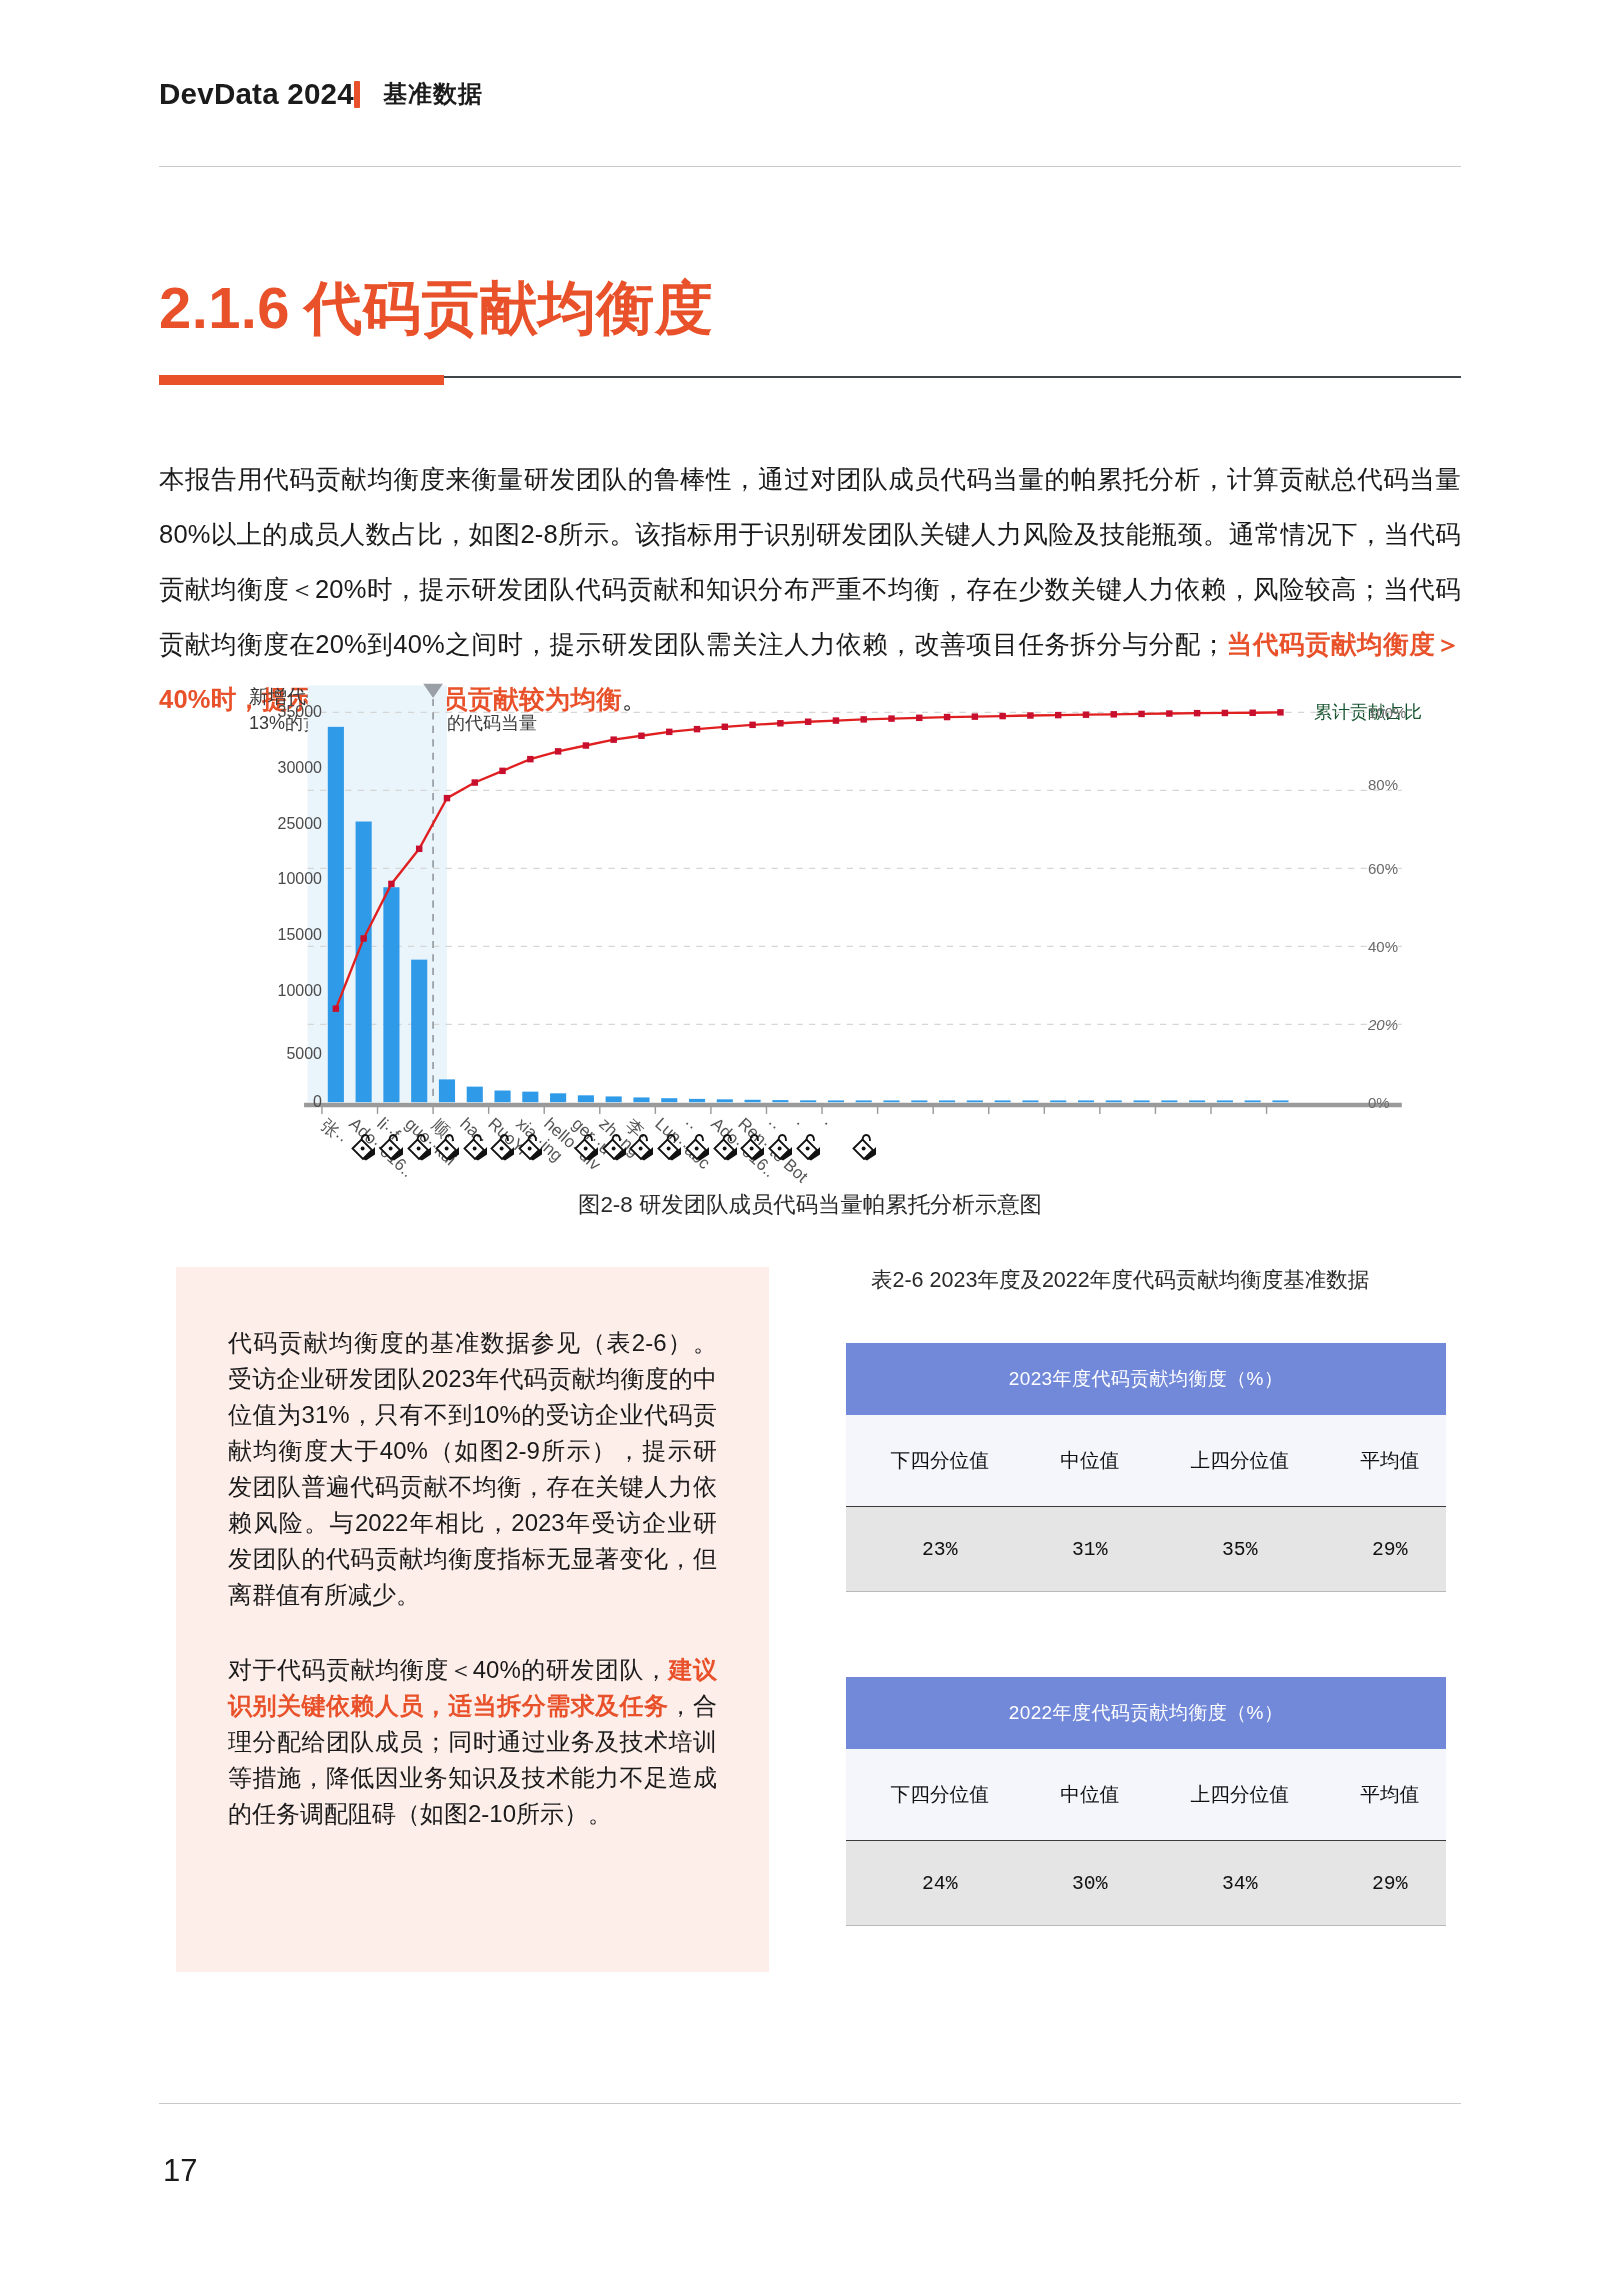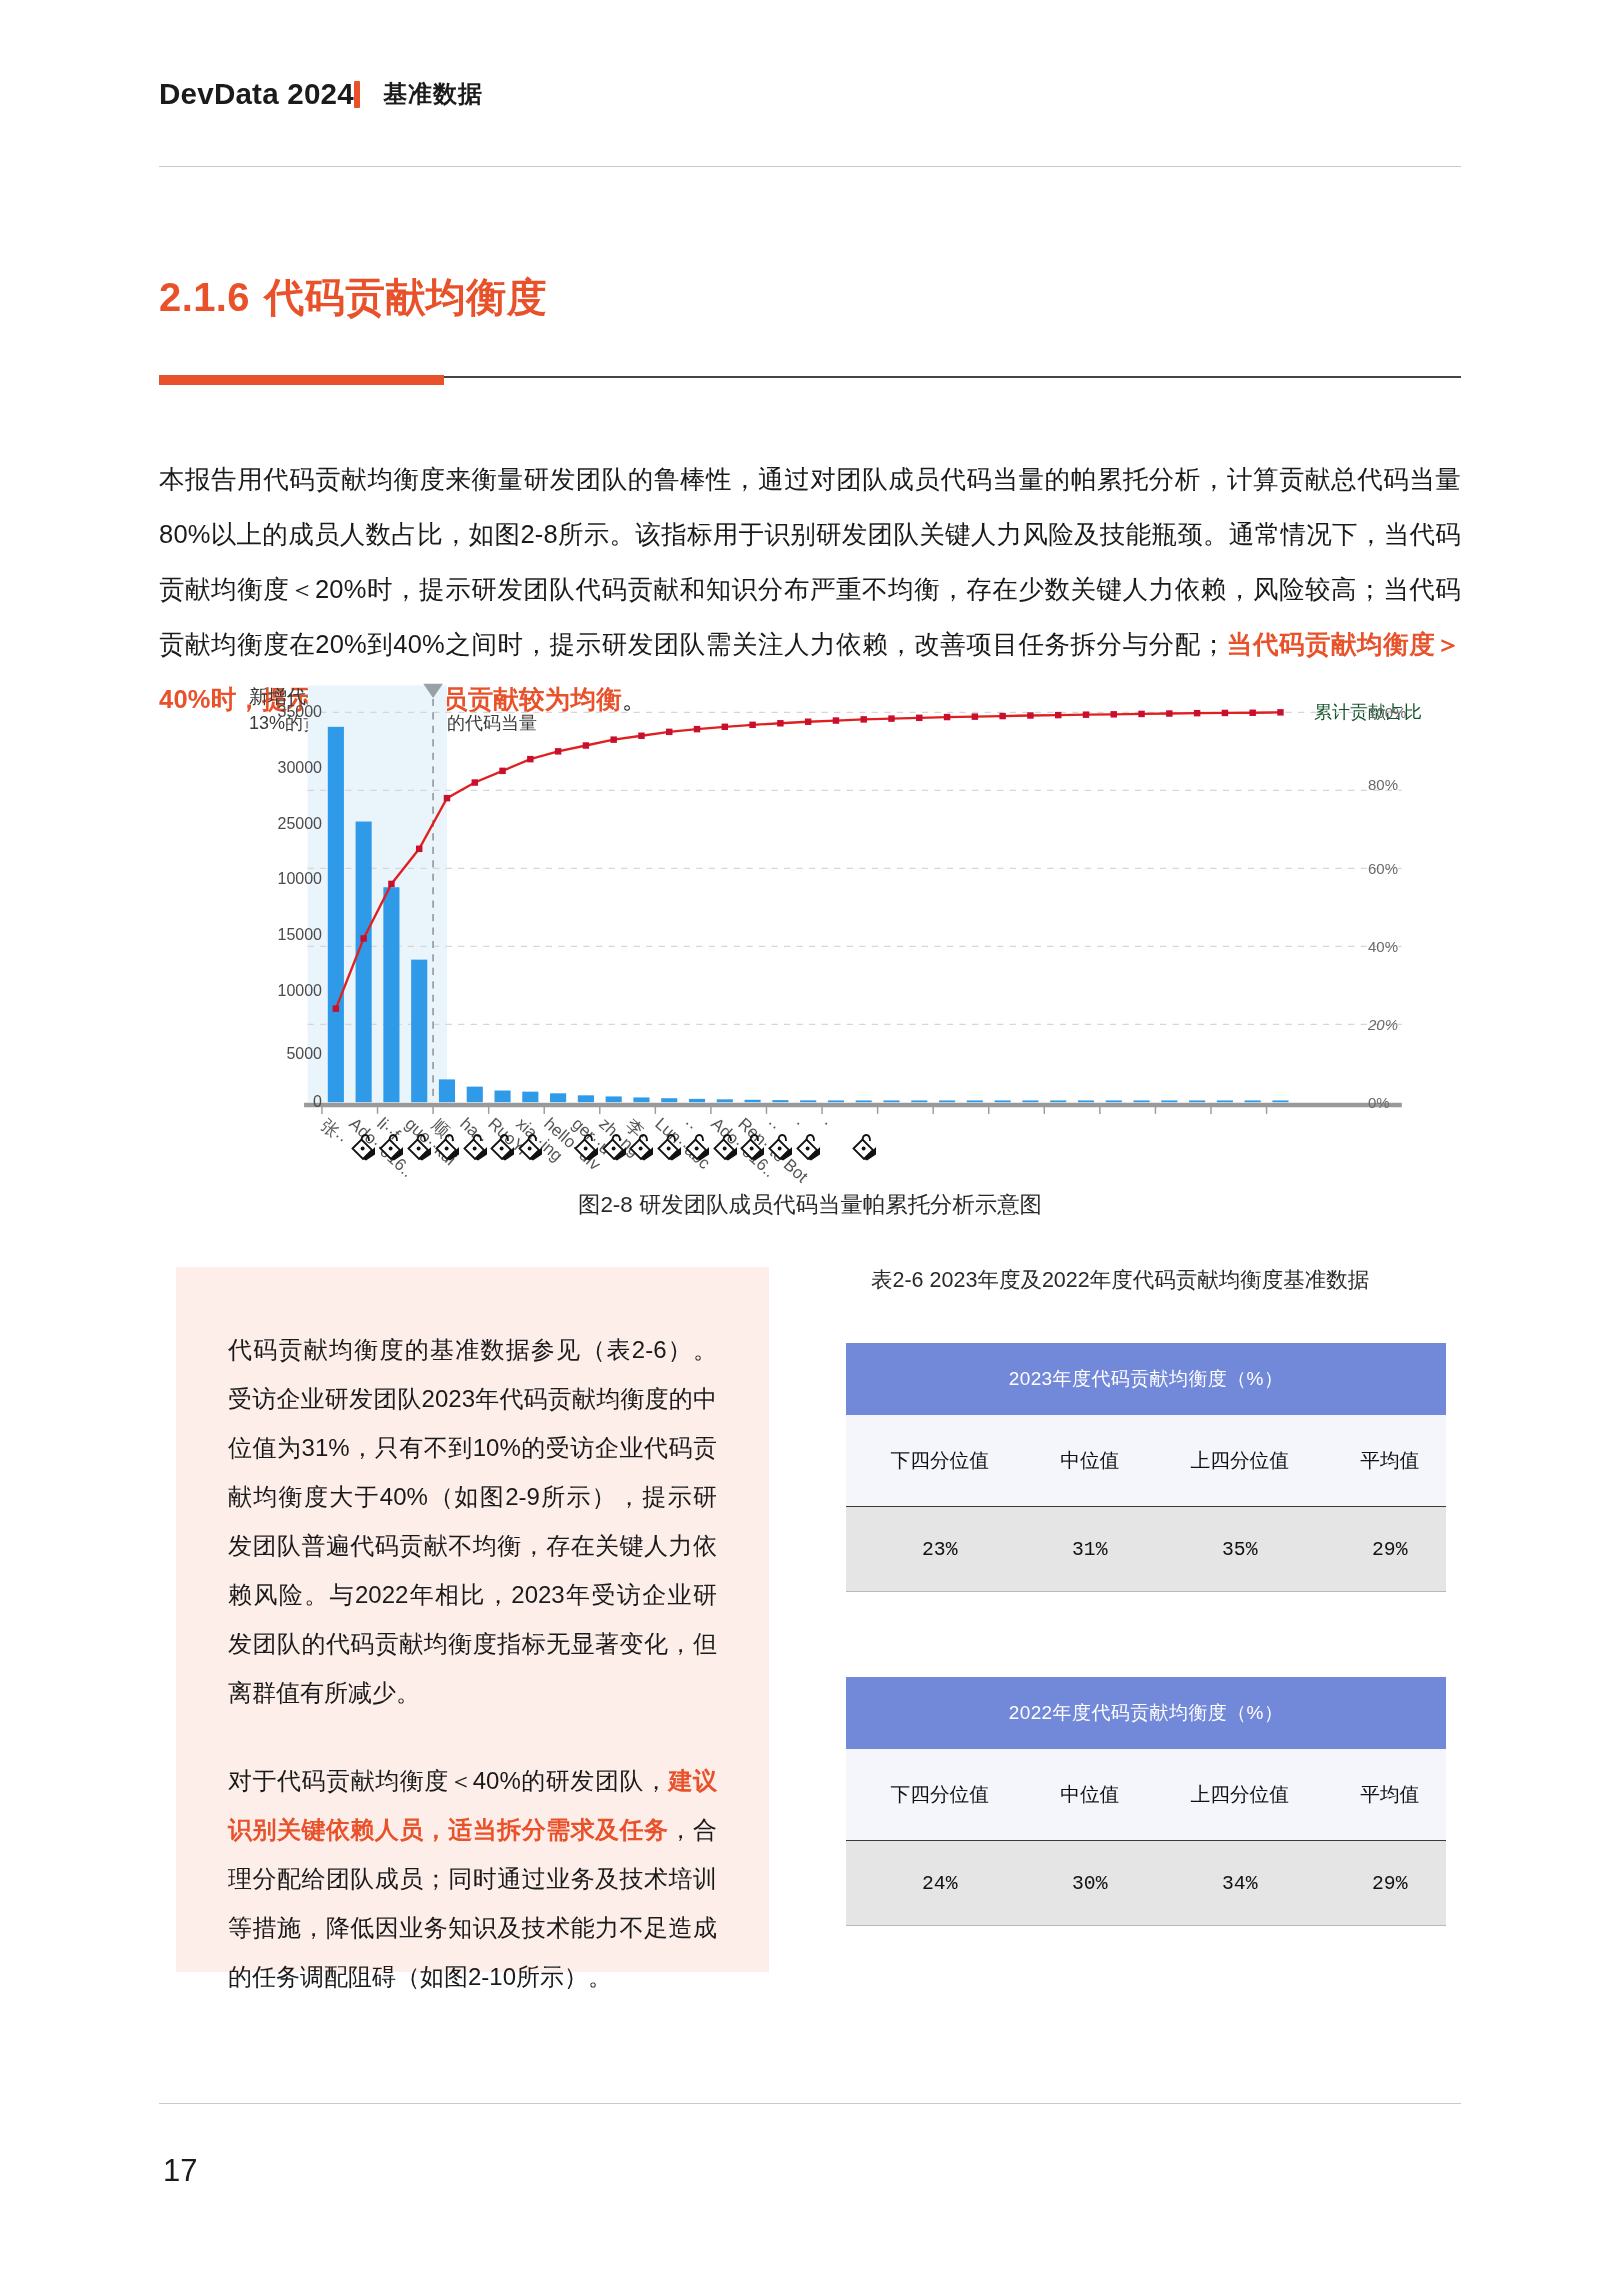--- a/index.html
+++ b/index.html
@@ -62,21 +62,21 @@
     top: 166px;
     height: 0.9px;
     background: #c9c9c9;
   }
 
   
   .sect-title {
     position: absolute;
     left: 159px;
     top: 270px;
-    font-size: 40px;
+    font-size: 58px;
     font-weight: 700;
     color: #e8512a;
     letter-spacing: 0.4px;
     white-space: nowrap;
   }
   .sect-title .num { margin-right: 14.3px; }
   .title-rule-thin {
     position: absolute;
     left: 159px;
     right: 159px;
@@ -203,21 +203,21 @@
     left: 176px;
     top: 1267px;
     width: 593px;
     height: 705px;
     background: #fdeeea;
     padding: 0;
   }
   .side-panel-inner {
     padding: 58px 52px 0 52px;
     font-size: 24px;
-    line-height: 49px;
+    line-height: 36px;
     color: #1a1a1a;
     text-align: justify;
     text-justify: inter-character;
   }
   .side-panel p { margin: 0 0 39px 0; }
 
   
   .table-caption {
     position: absolute;
     left: 871px;

